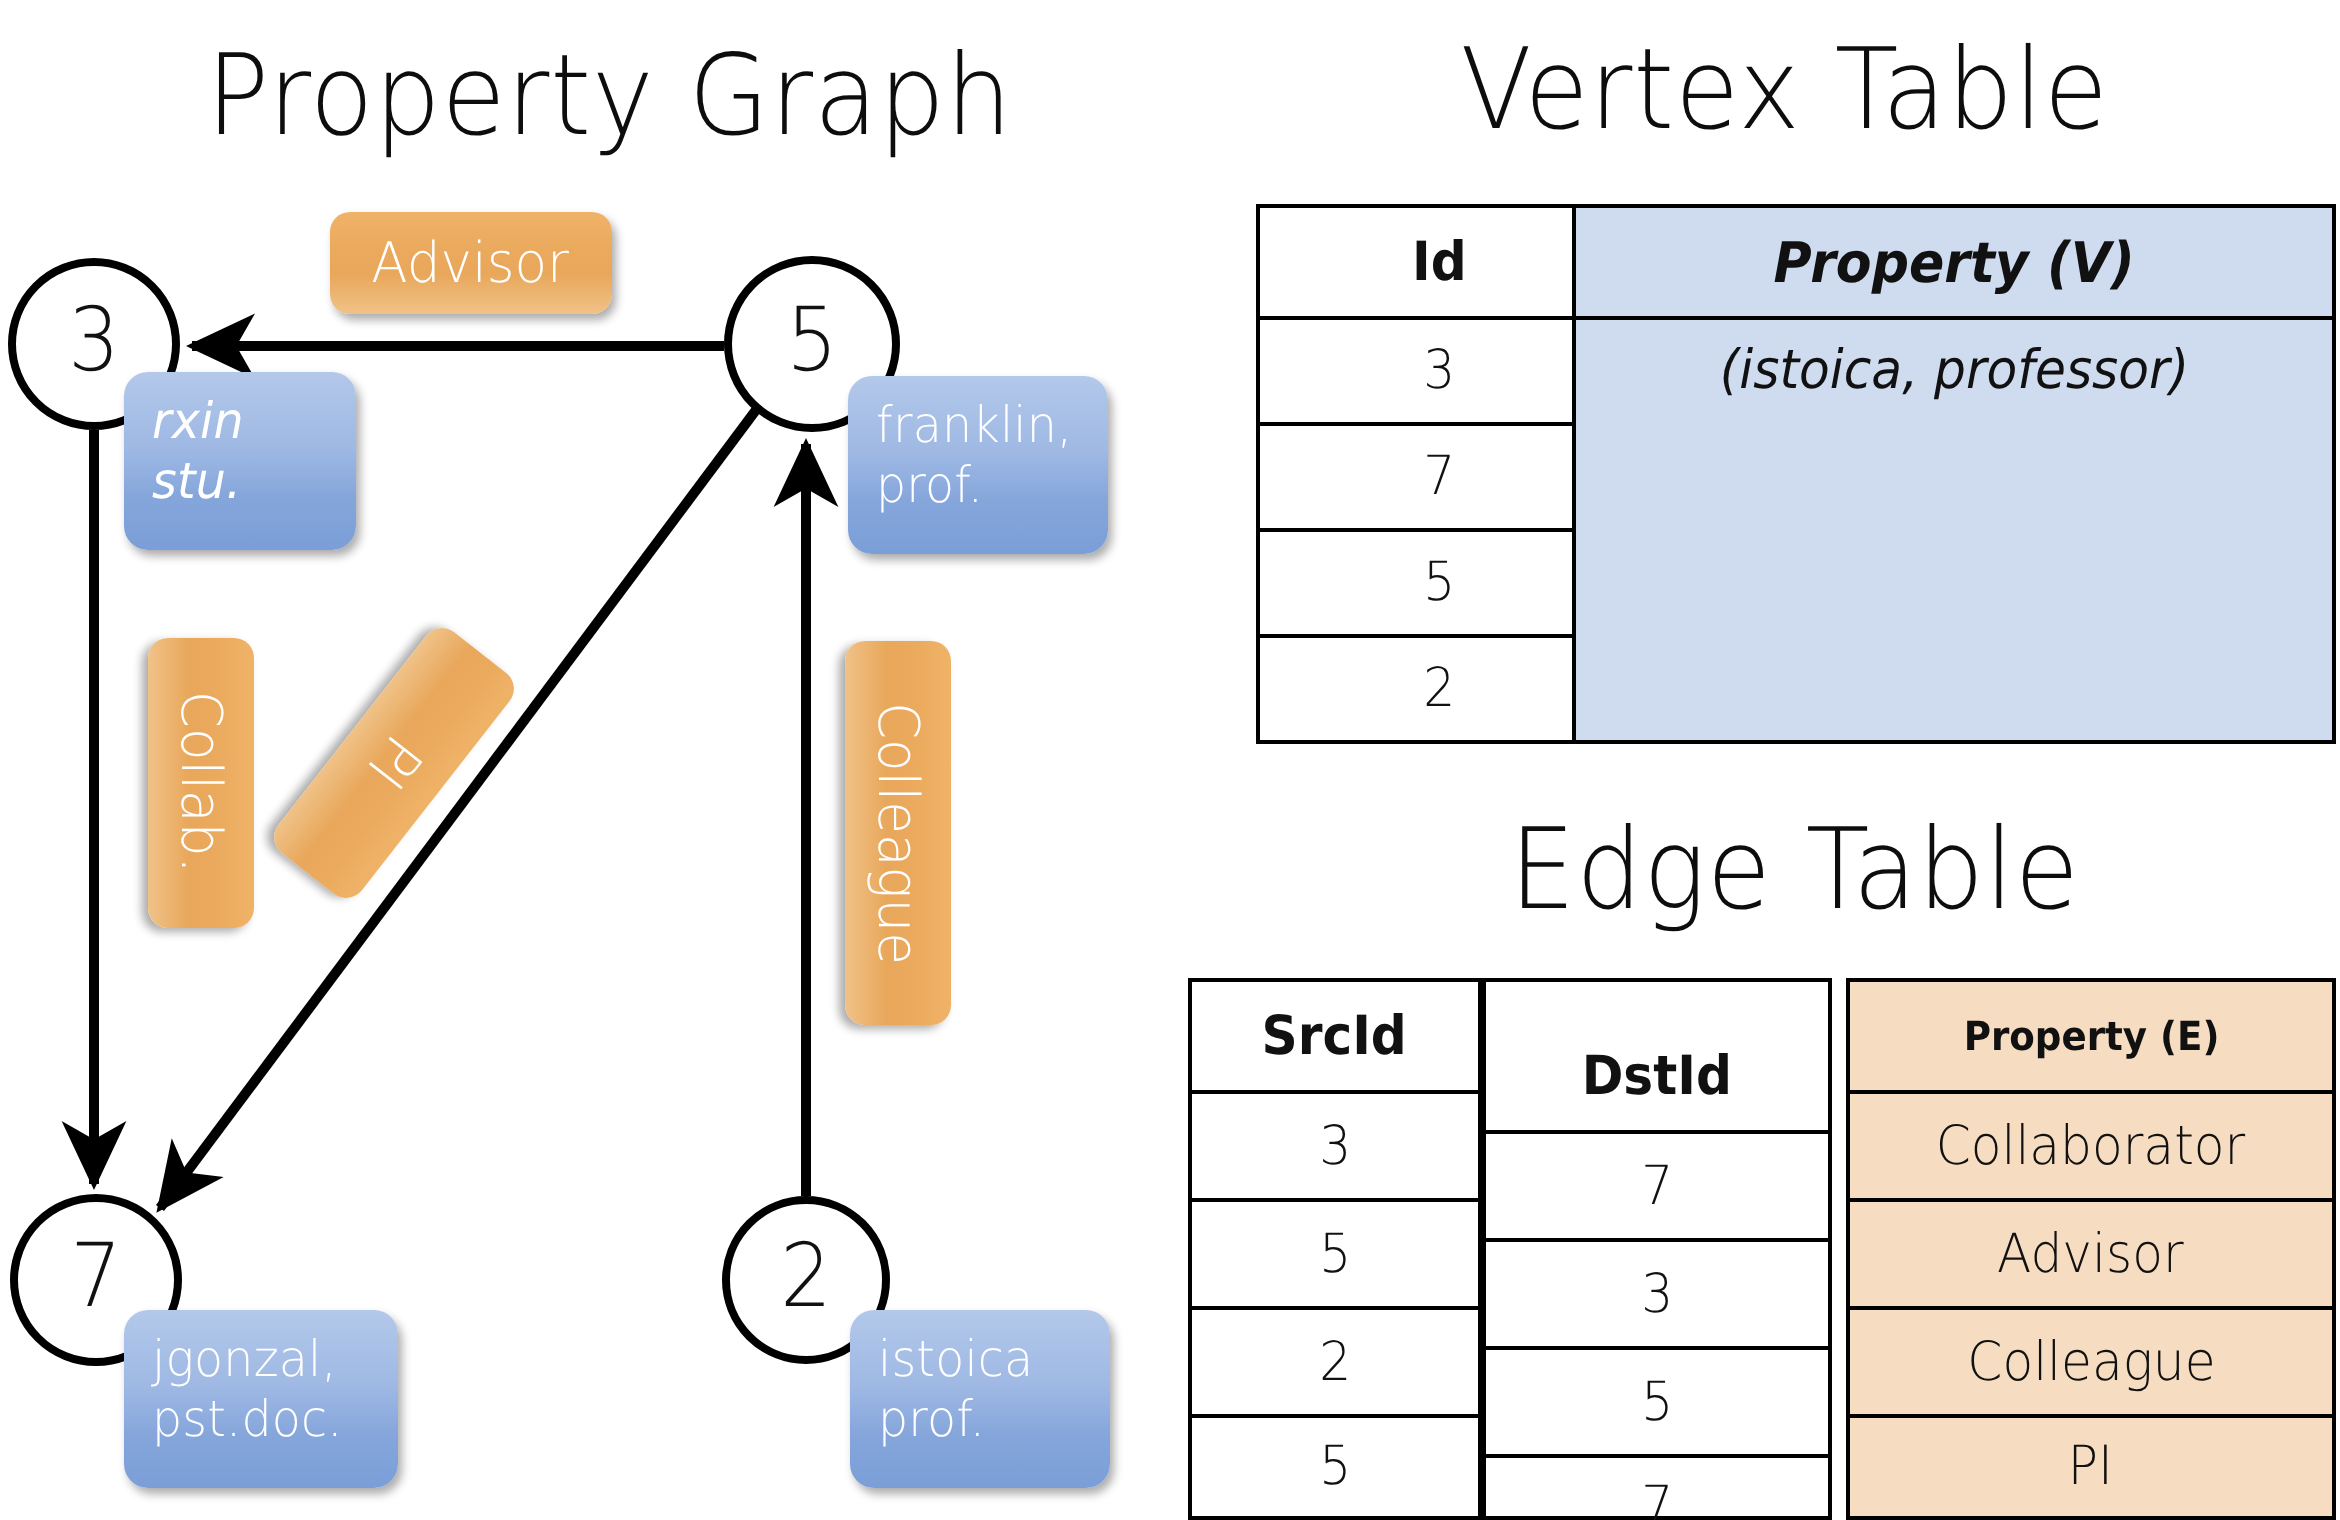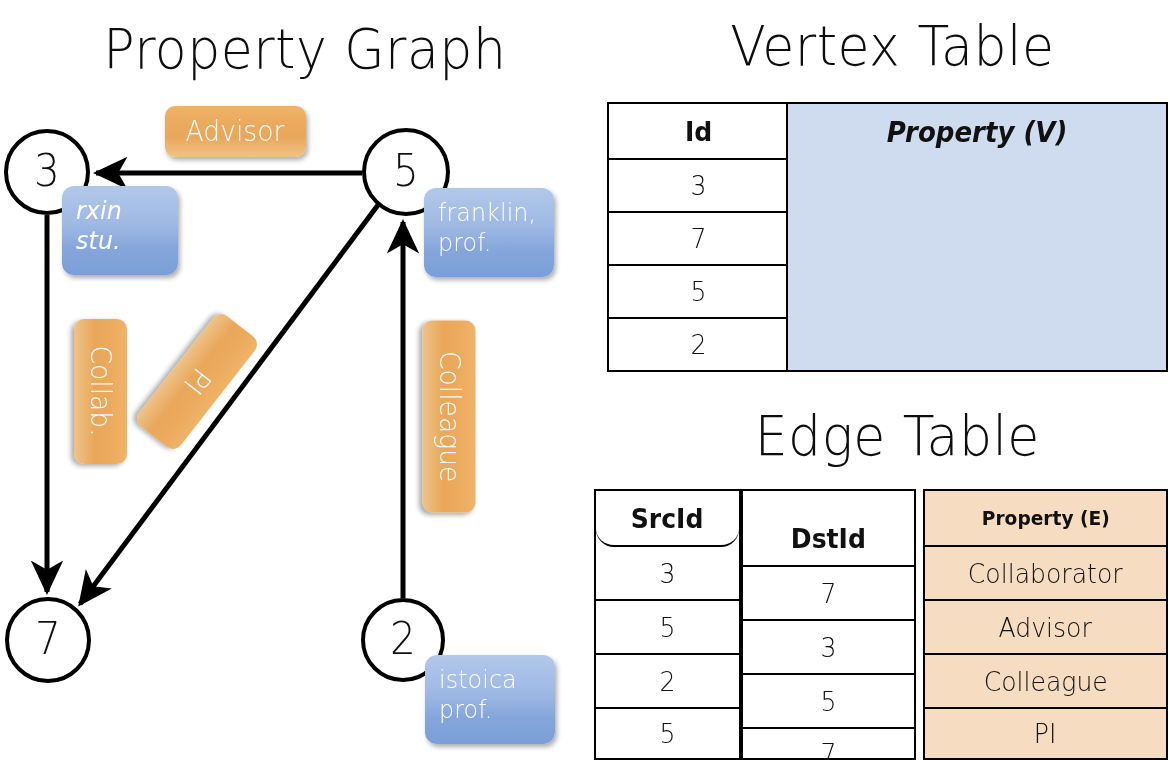--- a/index.html
+++ b/index.html
@@ -110,20 +110,24 @@
   </div>
 
   <div class="vbox" style="left:62px;top:186px;width:116px;height:89px;font-style:italic;">
     <span>rxin</span>
     <span>stu.</span>
   </div>
   <div class="vbox" style="left:424px;top:188px;width:130px;height:89px;">
     <span>franklin,</span>
     <span>prof.</span>
   </div>
+  <div class="vbox" style="left:62px;top:655px;width:137px;height:89px;">
+    <span>jgonzal,</span>
+    <span>pst.doc.</span>
+  </div>
   <div class="vbox" style="left:425px;top:655px;width:130px;height:89px;">
     <span>istoica</span>
     <span>prof.</span>
   </div>
 
   <div class="ebadge" style="left:165px;top:106px;width:141px;height:51px;font-size:28px;">
     <span class="t">Advisor</span>
   </div>
 
   <div class="ebadge" style="left:28px;top:365px;width:145px;height:53px;font-size:28px;
@@ -138,21 +142,21 @@
 
   <div class="ebadge" style="left:353px;top:390px;width:192px;height:53px;font-size:28px;
               transform:rotate(90deg);">
     <span class="t">Colleague</span>
   </div>
 
   <div class="panel-title" style="left:718px;top:13px;font-size:56px;">Vertex Table</div>
 
   <div class="tbl" style="left:0;top:0;width:1170px;height:760px;">
 
-    <div class="tcol" style="left:607px;top:102px;width:184px;height:270px;">
+    <div class="tcol" style="left:628px;top:102px;width:184px;height:270px;">
       <div class="trow hdr" style="height:56px;font-size:27px;">
         <span class="t">Id</span>
       </div>
       <div class="trow" style="height:53px;font-size:27px;">
         <span class="t">3</span>
       </div>
       <div class="trow" style="height:53px;font-size:27px;">
         <span class="t">7</span>
       </div>
       <div class="trow" style="height:53px;font-size:27px;">
@@ -160,29 +164,32 @@
       </div>
       <div class="trow" style="height:51px;font-size:27px;">
         <span class="t">2</span>
       </div>
     </div>
 
     <div class="tcol blue" style="left:786px;top:102px;width:382px;height:270px;font-style:italic;">
       <div class="trow hdr" style="height:56px;font-size:28px;">
         <span class="t">Property (V)</span>
       </div>
+      <div class="trow" style="height:51px;font-size:27px;">
+        <span class="t">(istoica, professor)</span>
+      </div>
     </div>
   </div>
 
   <div class="panel-title" style="left:744px;top:403px;font-size:56px;">Edge Table</div>
 
   <div class="tbl" style="left:0;top:0;width:1170px;height:760px;">
 
     <div class="tcol" style="left:594px;top:489px;width:147px;height:271px;">
-      <div class="trow hdr" style="height:56px;font-size:27px;border-radius:18px;">
+      <div class="trow hdr" style="height:56px;font-size:27px;">
         <span class="t">SrcId</span>
       </div>
       <div class="trow" style="height:54px;font-size:27px;">
         <span class="t">3</span>
       </div>
       <div class="trow" style="height:54px;font-size:27px;">
         <span class="t">5</span>
       </div>
       <div class="trow" style="height:54px;font-size:27px;">
         <span class="t">2</span>

